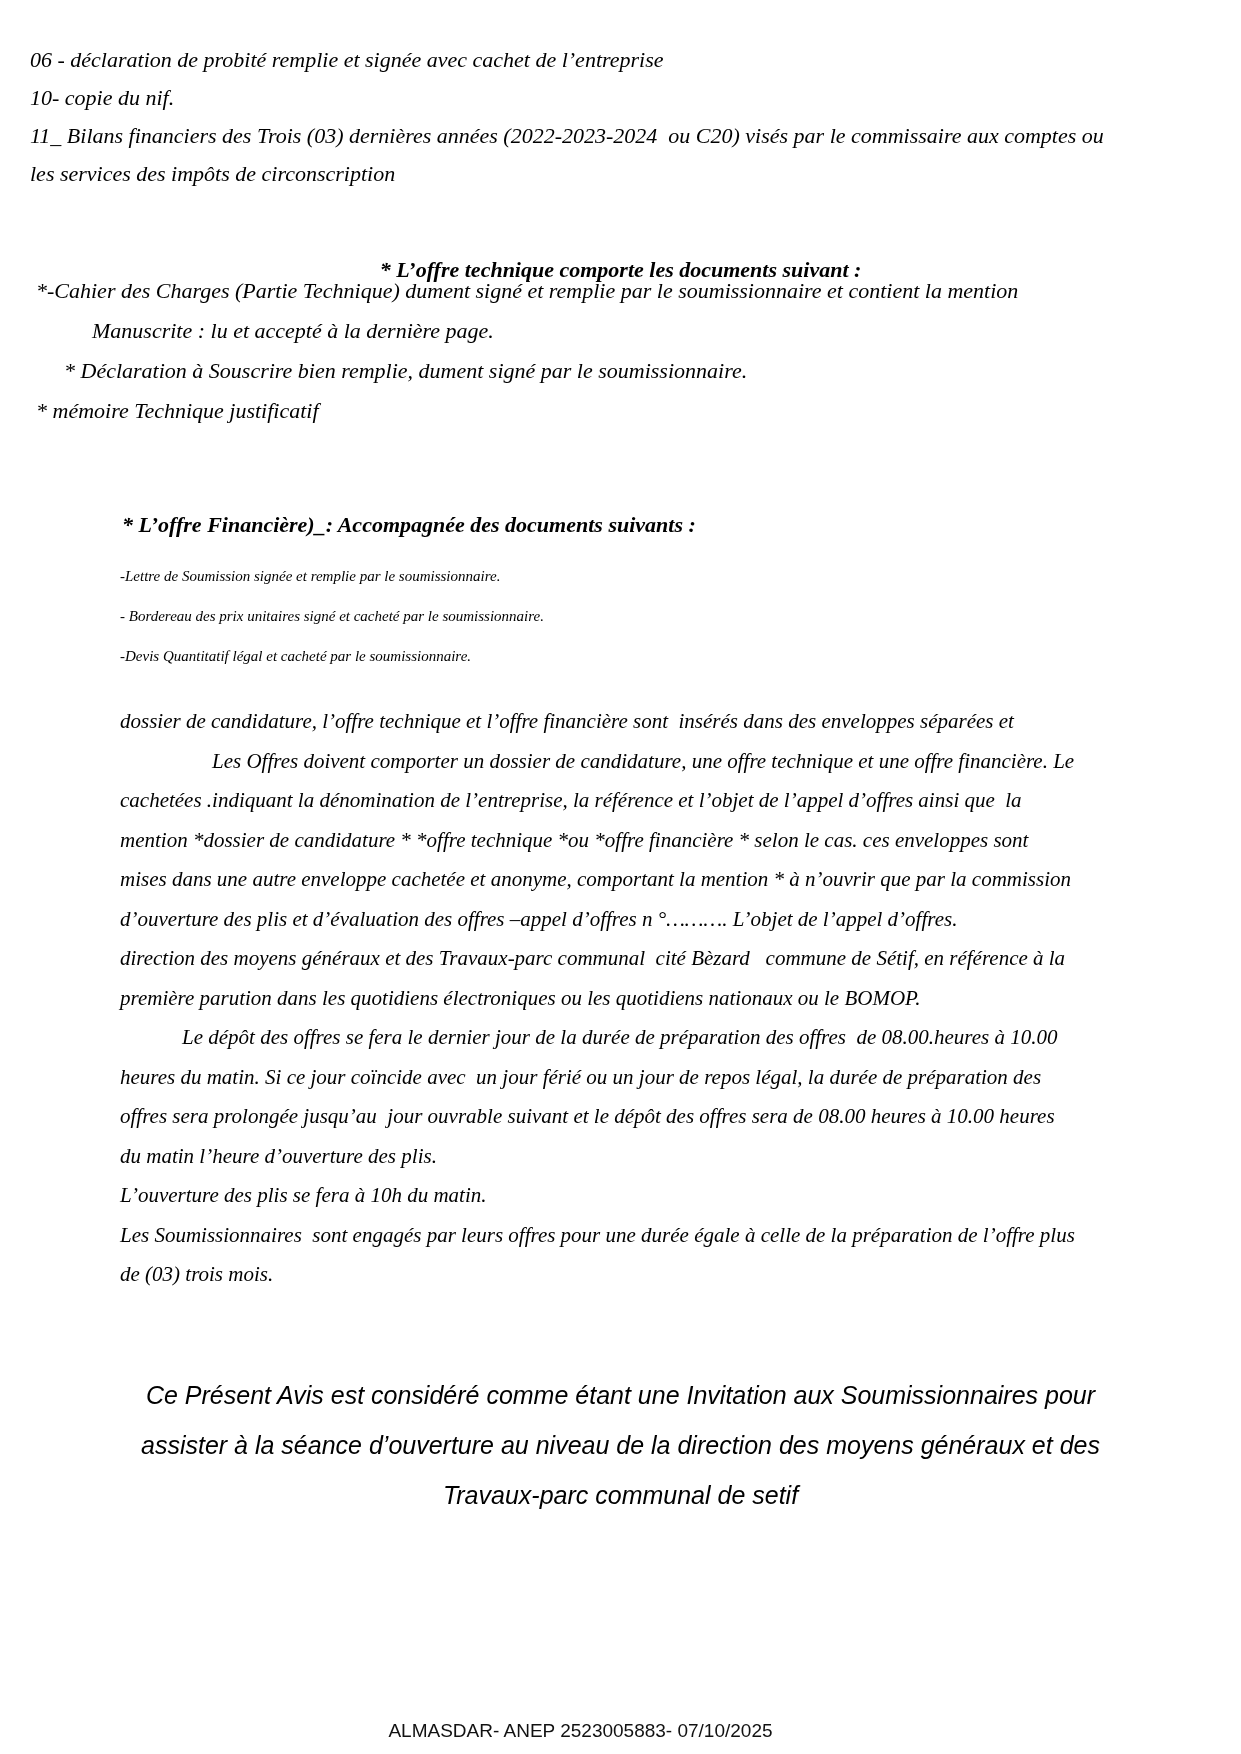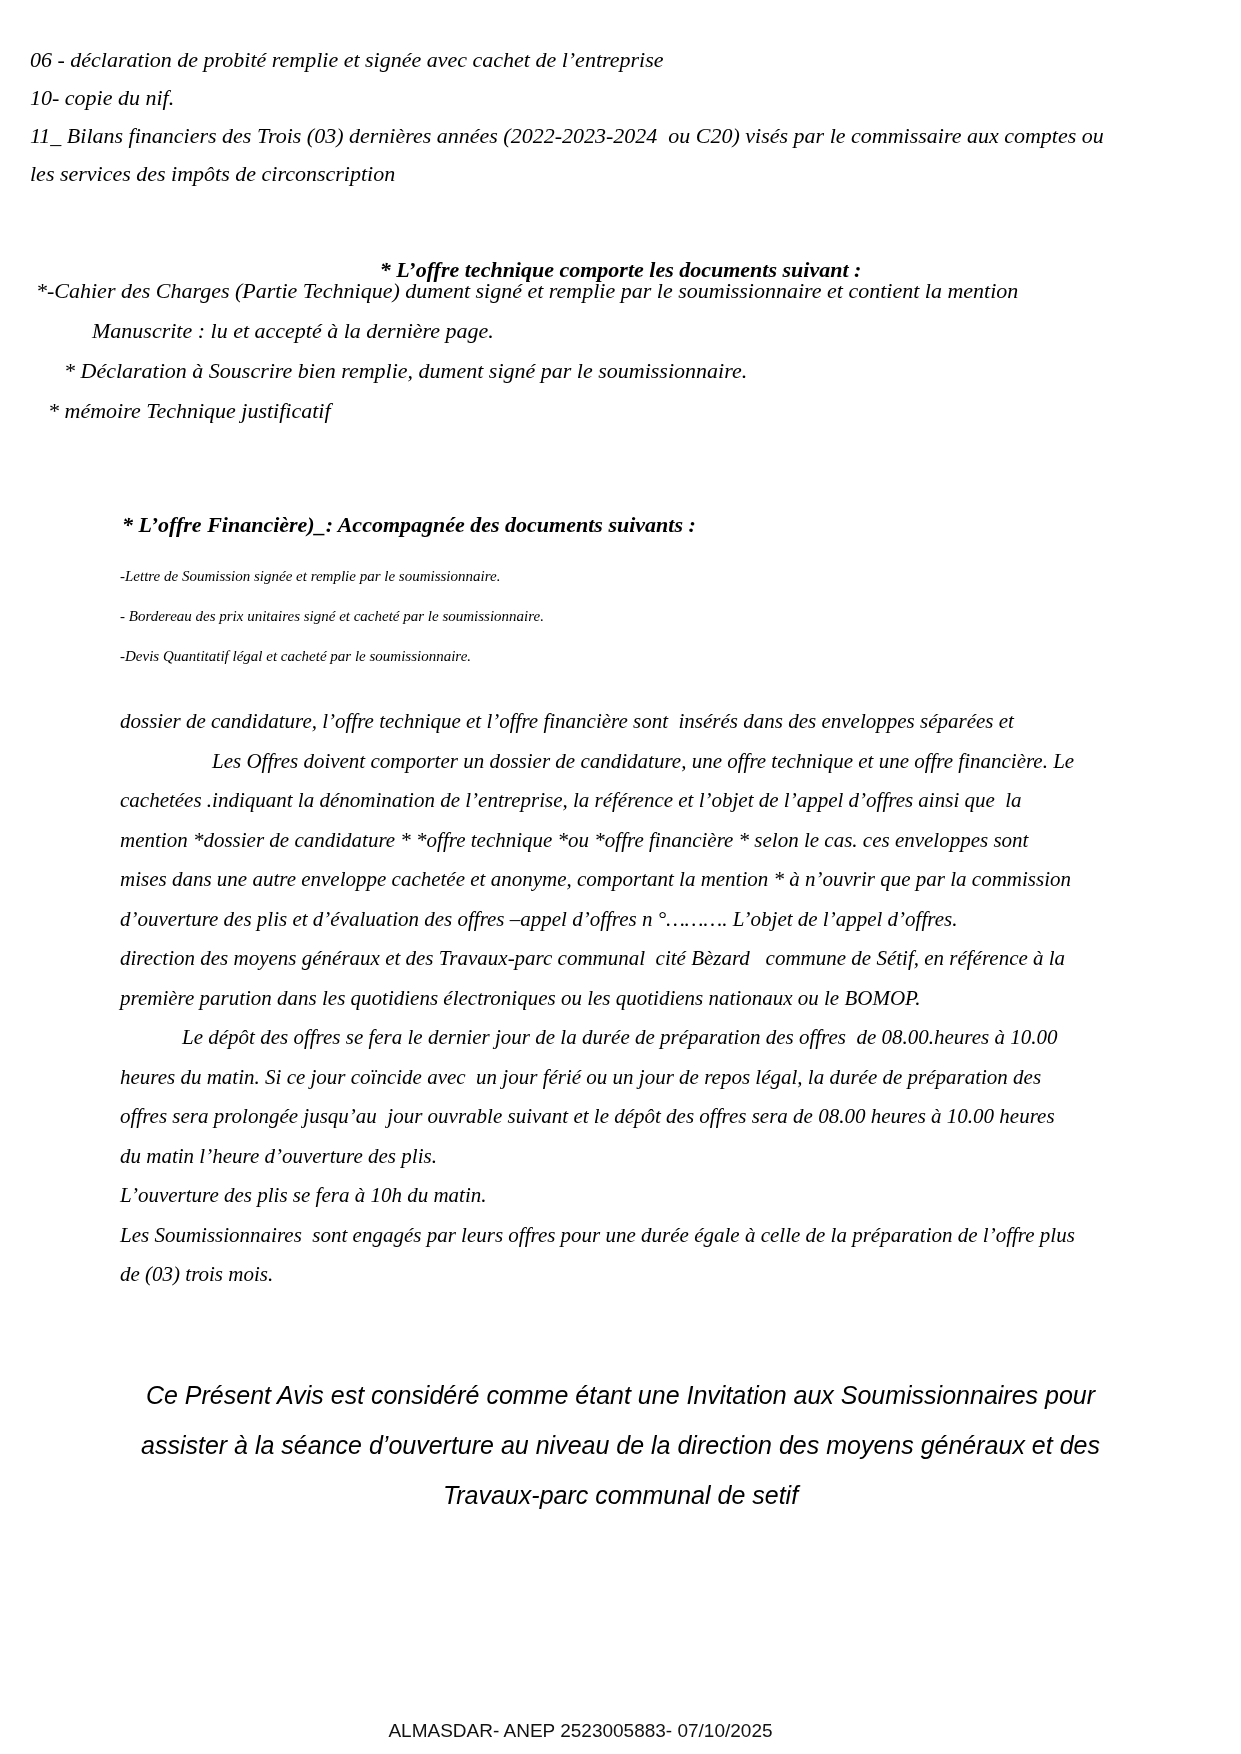--- a/index.html
+++ b/index.html
@@ -26,21 +26,21 @@
     font-style:italic; font-weight:bold; font-size:22px; line-height:28px;margin-top:12px;
   }
   
   .tech-items{
     position:absolute; top:271px; left:0; right:20px;
     font-style:italic; font-size:22px; line-height:40px;
   }
   .tech-items .i0{margin-left:36px;}
   .tech-items .i1{padding-left:92px;}
   .tech-items .i2{padding-left:64px;}
-  .tech-items .i3{padding-left:48px;}
+  .tech-items .i3{margin-left:36px;}
   
   .fin-head{
     position:absolute; top:511px; left:122px;
     font-style:italic; font-weight:bold; font-size:22px; line-height:28px;
     white-space:pre;
   }
   
   .fin-items{
     position:absolute; top:556px; left:120px; right:20px;
     font-style:italic; font-size:15px; line-height:40px;

